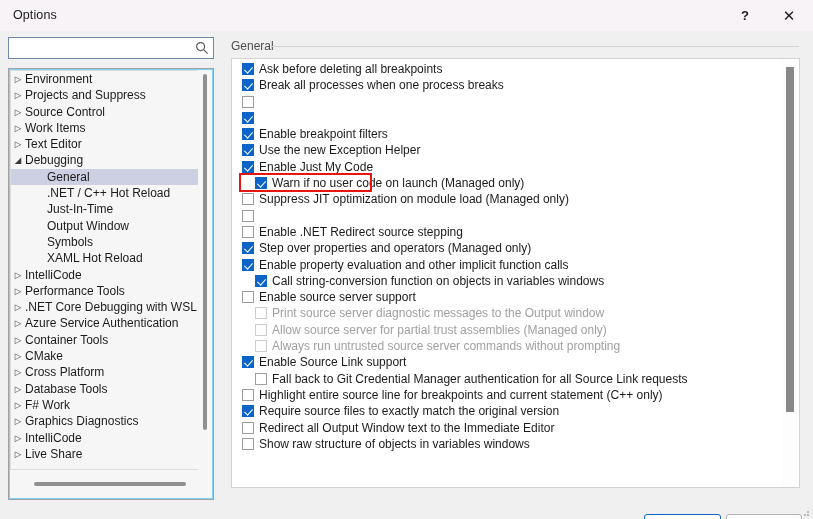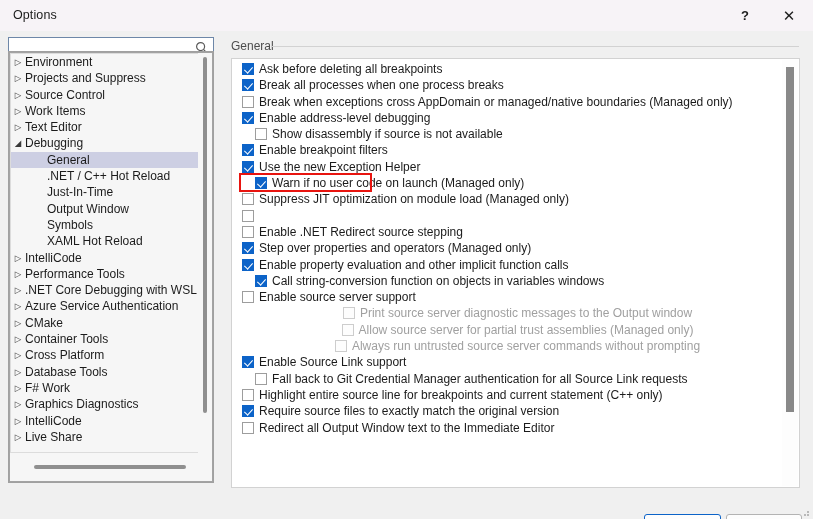--- a/index.html
+++ b/index.html
@@ -78,23 +78,23 @@
     color: #1b1b1b;
   }
   #search-icon {
     position: absolute;
     right: 4px; top: 3px;
     width: 14px; height: 14px;
   }
 
   #tree-outer {
     position: absolute;
-    left: 8px; top: 20px;
+    left: 8px; top: 37px;
     width: 206px; height: 432px;
-    background: #a3a3a3;
+    background: #7dd3fc;
     border: 1px solid #a0a0a0;
     box-sizing: border-box;
     padding-left: 22px;
   }
   #tree-inner {
     position: absolute;
     left: 1px; top: 1px;
     width: 190px; height: 400px;
     background: #f6f6f6;
     border: 1px solid #dcdcdc;
@@ -181,21 +181,21 @@
   .opt-row {
     position: relative;
     height: 16.3px;
     line-height: 16.3px;
     white-space: nowrap;
     font-size: 12px;
     color: #1b1b1b;
     padding-left: 10px;
   }
   .opt-row.indent1 { padding-left: 23px; }
-  .opt-row.disabled { color: #a0a0a0; text-align: center; }
+  .opt-row.disabled { color: #a0a0a0; }
 
   .cb {
     display: inline-block;
     width: 12px; height: 12px;
     box-sizing: border-box;
     vertical-align: -2px;
     margin-right: 5px;
     position: relative;
   }
   .cb.unchecked {
@@ -310,22 +310,22 @@
           <div class="tree-row selected"><span style="display: inline-block; width: 22px;"></span><span class="tw"></span><span class="tree-label">General</span></div>
           <div class="tree-row"><span style="display: inline-block; width: 22px;"></span><span class="tw"></span><span class="tree-label">.NET / C++ Hot Reload</span></div>
           <div class="tree-row"><span style="display: inline-block; width: 22px;"></span><span class="tw"></span><span class="tree-label">Just-In-Time</span></div>
           <div class="tree-row"><span style="display: inline-block; width: 22px;"></span><span class="tw"></span><span class="tree-label">Output Window</span></div>
           <div class="tree-row"><span style="display: inline-block; width: 22px;"></span><span class="tw"></span><span class="tree-label">Symbols</span></div>
           <div class="tree-row"><span style="display: inline-block; width: 22px;"></span><span class="tw"></span><span class="tree-label">XAML Hot Reload</span></div>
           <div class="tree-row"><span style="display: inline-block; width: 0px;"></span><span class="tw">▷</span><span class="tree-label">IntelliCode</span></div>
           <div class="tree-row"><span style="display: inline-block; width: 0px;"></span><span class="tw">▷</span><span class="tree-label">Performance Tools</span></div>
           <div class="tree-row"><span style="display: inline-block; width: 0px;"></span><span class="tw">▷</span><span class="tree-label">.NET Core Debugging with WSL</span></div>
           <div class="tree-row"><span style="display: inline-block; width: 0px;"></span><span class="tw">▷</span><span class="tree-label">Azure Service Authentication</span></div>
+          <div class="tree-row"><span style="display: inline-block; width: 0px;"></span><span class="tw">▷</span><span class="tree-label">Container Tools</span></div>
           <div class="tree-row"><span style="display: inline-block; width: 0px;"></span><span class="tw">▷</span><span class="tree-label">CMake</span></div>
-          <div class="tree-row"><span style="display: inline-block; width: 0px;"></span><span class="tw">▷</span><span class="tree-label">Container Tools</span></div>
           <div class="tree-row"><span style="display: inline-block; width: 0px;"></span><span class="tw">▷</span><span class="tree-label">Cross Platform</span></div>
           <div class="tree-row"><span style="display: inline-block; width: 0px;"></span><span class="tw">▷</span><span class="tree-label">Database Tools</span></div>
           <div class="tree-row"><span style="display: inline-block; width: 0px;"></span><span class="tw">▷</span><span class="tree-label">F# Work</span></div>
           <div class="tree-row"><span style="display: inline-block; width: 0px;"></span><span class="tw">▷</span><span class="tree-label">Graphics Diagnostics</span></div>
           <div class="tree-row"><span style="display: inline-block; width: 0px;"></span><span class="tw">▷</span><span class="tree-label">IntelliCode</span></div>
           <div class="tree-row"><span style="display: inline-block; width: 0px;"></span><span class="tw">▷</span><span class="tree-label">Live Share</span></div>
         </div>
       <div id="tree-vscroll">
         <div id="tree-vthumb"></div>
       </div>
@@ -334,41 +334,42 @@
       </div>
     </div>
 
     <div id="panel-tab">General</div>
     <div id="panel-rule"></div>
 
     <div id="options-outer">
       <div id="options-list">
           <div class="opt-row"><span class="cb checked"></span><span class="opt-label">Ask before deleting all breakpoints</span></div>
           <div class="opt-row"><span class="cb checked"></span><span class="opt-label">Break all processes when one process breaks</span></div>
-          <div class="opt-row"><span class="cb unchecked"></span><span class="opt-label">Break when exceptions cross AppDomain or managed/native boundaries (Managed only)</span></div>
-          <div class="opt-row"><span class="cb checked"></span><span class="opt-label">Enable address-level debugging</span></div>
-          <div class="opt-row indent1"><span class="cb unchecked"></span><span class="opt-label">Show disassembly if source is not available</span></div>
+          <div class="opt-row"><span class="cb unchecked"></span></div>
+          <div class="opt-row"><span class="cb checked"></span></div>
           <div class="opt-row"><span class="cb checked"></span><span class="opt-label">Enable breakpoint filters</span></div>
           <div class="opt-row"><span class="cb checked"></span><span class="opt-label">Use the new Exception Helper</span></div>
+          <div class="opt-row"><span class="cb checked"></span><span class="opt-label">Enable Just My Code</span></div>
           <div class="opt-row indent1"><span class="cb checked"></span><span class="opt-label">Warn if no user code on launch (Managed only)</span></div>
           <div class="opt-row"><span class="cb unchecked"></span><span class="opt-label">Suppress JIT optimization on module load (Managed only)</span></div>
           <div class="opt-row"><span class="cb unchecked"></span></div>
           <div class="opt-row"><span class="cb unchecked"></span><span class="opt-label">Enable .NET Redirect source stepping</span></div>
           <div class="opt-row"><span class="cb checked"></span><span class="opt-label">Step over properties and operators (Managed only)</span></div>
           <div class="opt-row"><span class="cb checked"></span><span class="opt-label">Enable property evaluation and other implicit function calls</span></div>
           <div class="opt-row indent1"><span class="cb checked"></span><span class="opt-label">Call string-conversion function on objects in variables windows</span></div>
           <div class="opt-row"><span class="cb unchecked"></span><span class="opt-label">Enable source server support</span></div>
           <div class="opt-row indent1 disabled"><span class="cb unchecked disabled"></span><span class="opt-label">Print source server diagnostic messages to the Output window</span></div>
           <div class="opt-row indent1 disabled"><span class="cb unchecked disabled"></span><span class="opt-label">Allow source server for partial trust assemblies (Managed only)</span></div>
           <div class="opt-row indent1 disabled"><span class="cb unchecked disabled"></span><span class="opt-label">Always run untrusted source server commands without prompting</span></div>
           <div class="opt-row"><span class="cb checked"></span><span class="opt-label">Enable Source Link support</span></div>
           <div class="opt-row indent1"><span class="cb unchecked"></span><span class="opt-label">Fall back to Git Credential Manager authentication for all Source Link requests</span></div>
           <div class="opt-row"><span class="cb unchecked"></span><span class="opt-label">Highlight entire source line for breakpoints and current statement (C++ only)</span></div>
           <div class="opt-row"><span class="cb checked"></span><span class="opt-label">Require source files to exactly match the original version</span></div>
           <div class="opt-row"><span class="cb unchecked"></span><span class="opt-label">Redirect all Output Window text to the Immediate Editor</span></div>
+          <div class="opt-row"><span class="cb unchecked"></span><span class="opt-label">Show raw structure of objects in variables windows</span></div>
         </div>
       <div id="opt-vscroll">
         <div id="opt-vthumb"></div>
       </div>
     </div>
 
     <div id="ok-button" class="btn" style="border-color: rgb(12, 99, 200);">OK</div>
     <div id="cancel-button" class="btn">Cancel</div>
 
     <div id="resize-grip">

